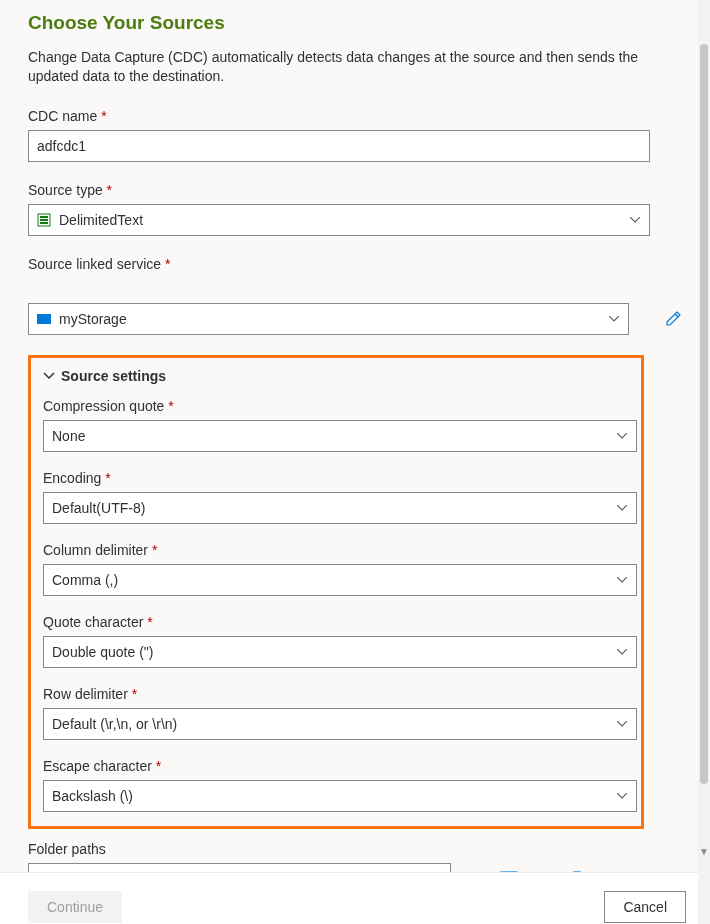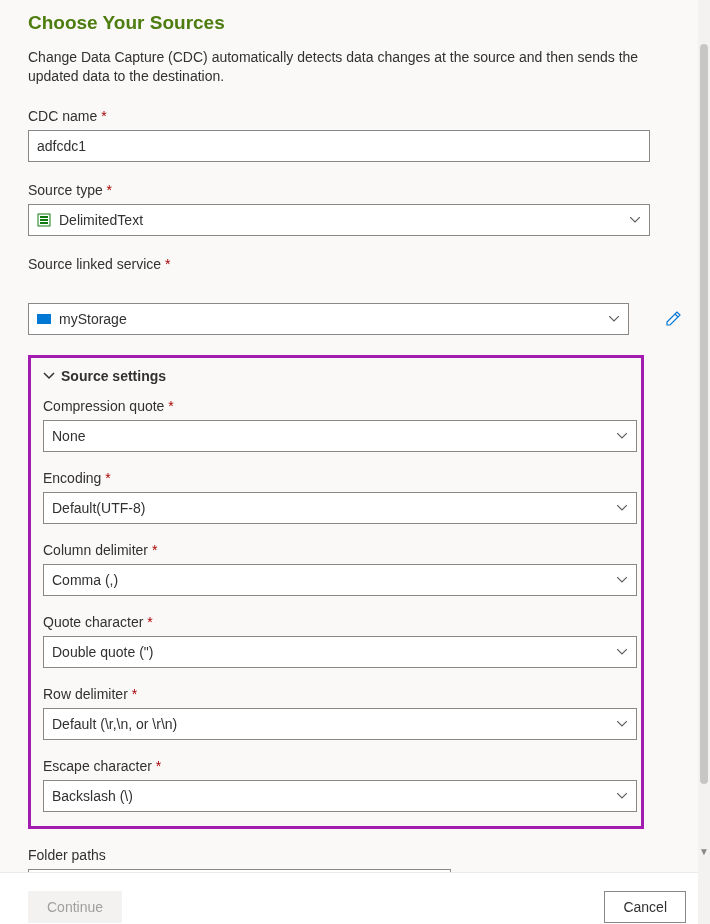--- a/index.html
+++ b/index.html
@@ -123,25 +123,25 @@
     flex: 0 0 auto;
   }
   .src-link-icon {
     width: 14px; height: 10px;
     margin-right: 8px;
     flex: 0 0 auto;
     background: #0078d4;
   }
 
   .source-settings-box {
-    border: 3px solid #a21caf;
+    border: 3px solid #f97316;
     padding: 10px 12px 8px 12px;
     width: 616px;
     box-sizing: border-box;
-    margin-bottom: 18px;
+    margin-bottom: 12px;
   }
   .source-settings-box .field { margin-bottom: 18px; }
   .source-settings-box .input,
   .source-settings-box .select { width: 594px; }
   .ss-header {
     display: flex;
     align-items: center;
     font-weight: 600;
     font-size: 14px;
     margin-bottom: 14px;

